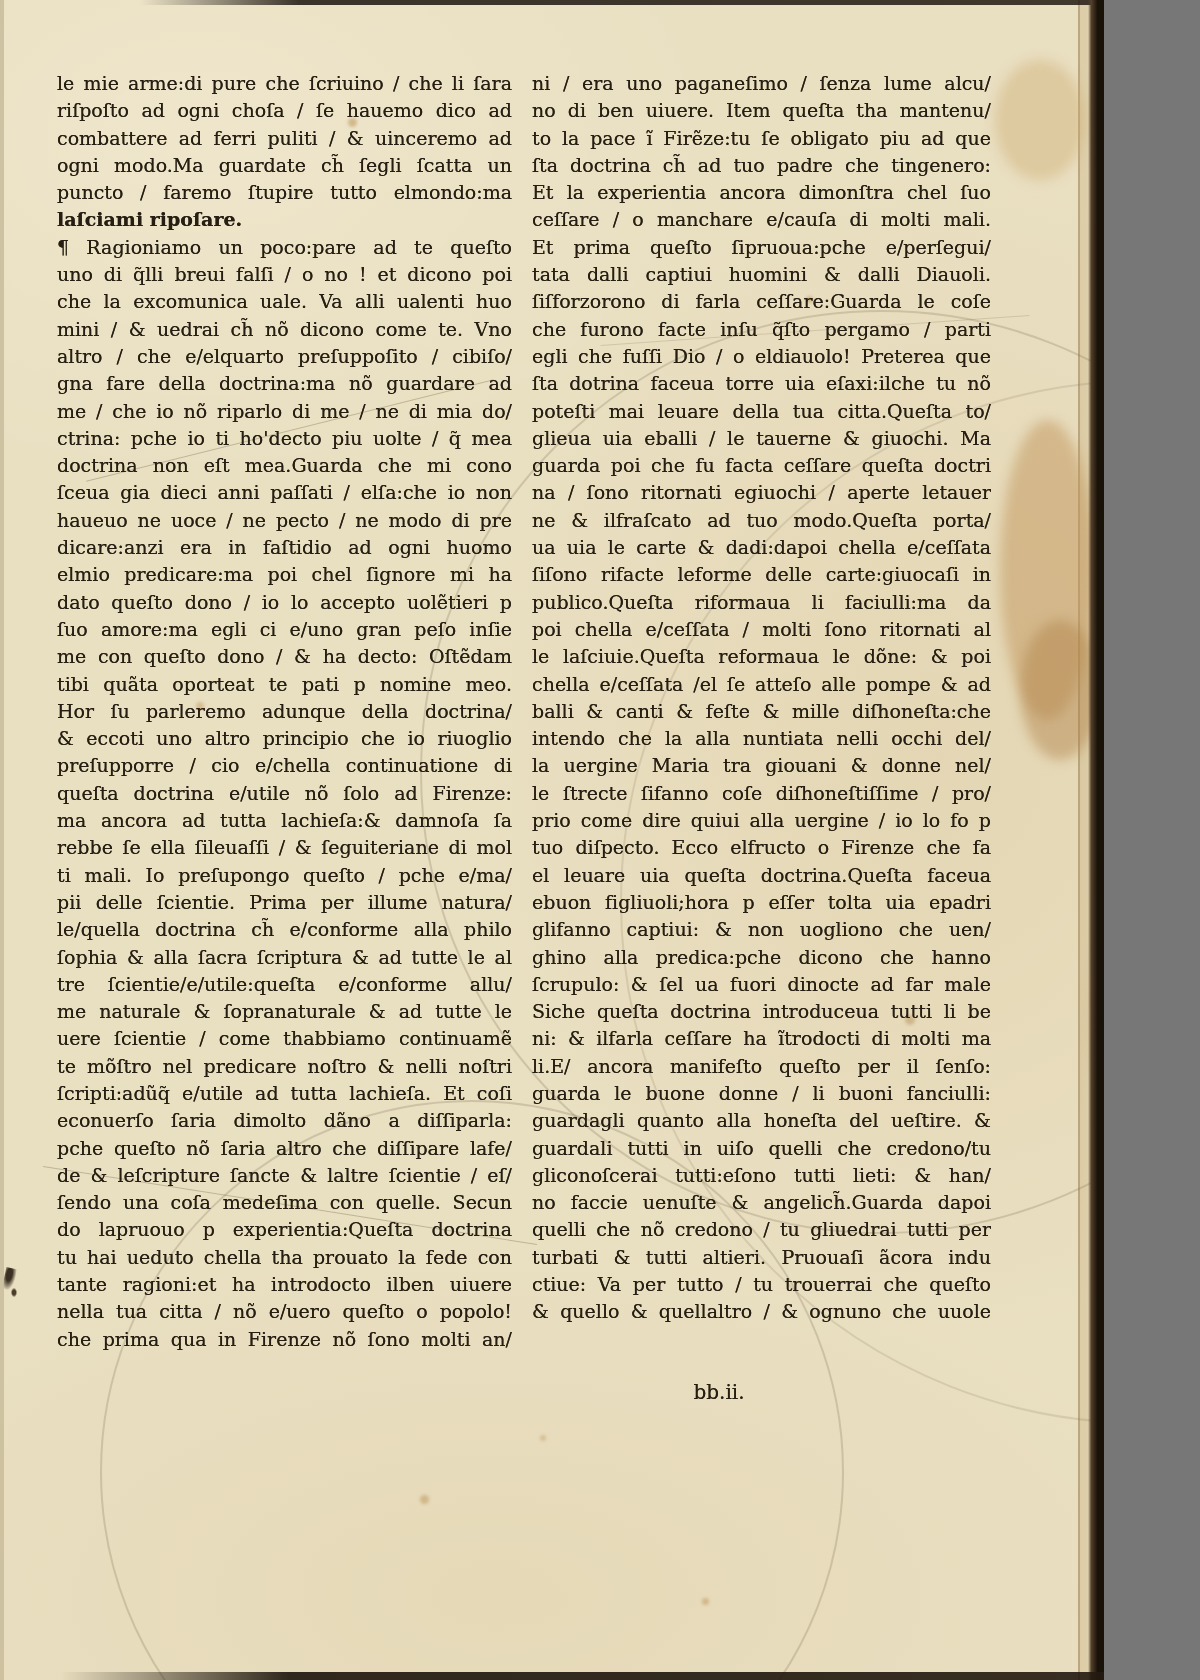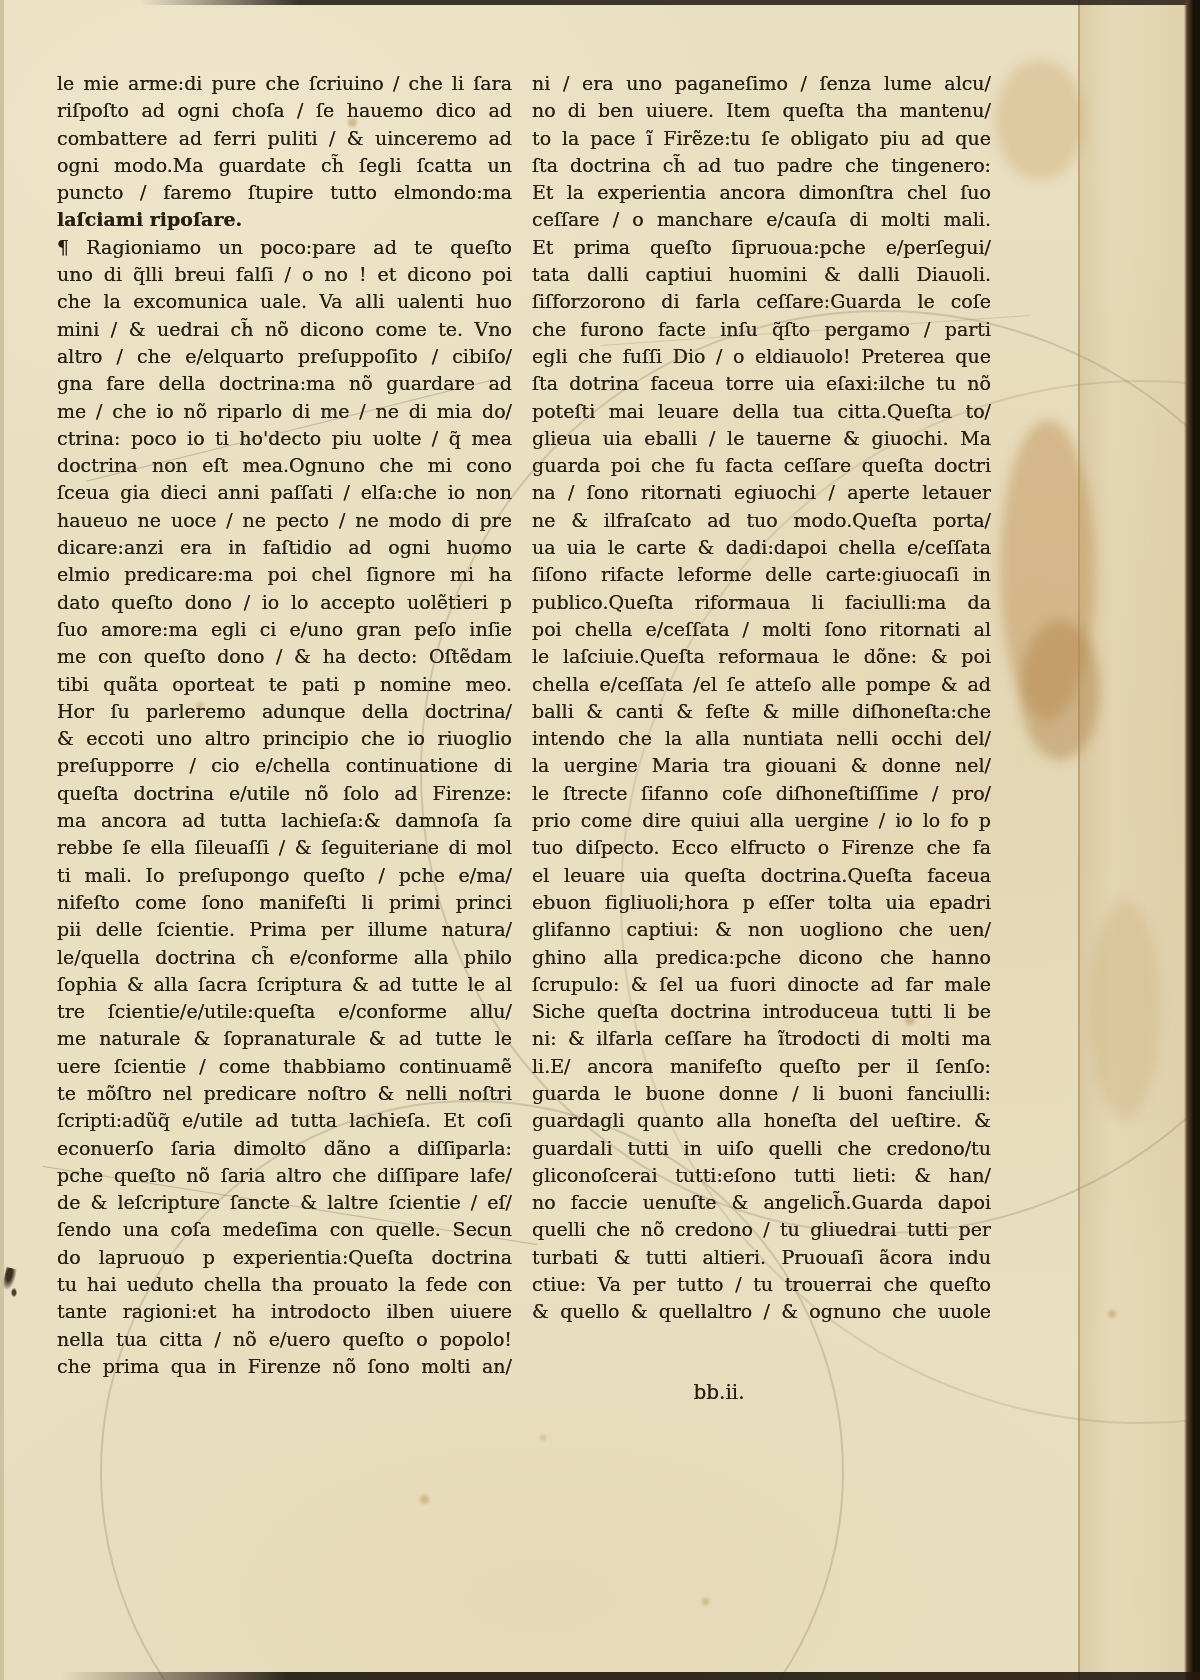--- a/index.html
+++ b/index.html
@@ -1,17 +1,17 @@
 <!DOCTYPE html>
 <html style="--paper: #e9dfc1; --ink: #261e12; --stain: #c9a76f; --edge-dark: #1c1510;"><head>
 <meta charset="utf-8">
 <style>
   html,body{margin:0;padding:0;background:#777;}
   #page{
-    position:relative;width:1200px;height:1680px;overflow:hidden;
+    position:relative;width:1104px;height:1680px;overflow:hidden;
     background:
       radial-gradient(ellipse 900px 600px at 18% 8%, rgba(255,250,235,.25), transparent 60%),
       radial-gradient(ellipse 700px 900px at 85% 45%, rgba(205,175,120,.18), transparent 65%),
       radial-gradient(ellipse 1000px 500px at 45% 95%, rgba(215,195,150,.22), transparent 70%),
       var(--paper);
     font-family:"DejaVu Serif","Liberation Serif",serif;
   }
   .col{
     position:absolute;top:70px;color:var(--ink);
     font-size:19px;line-height:27.3px;z-index:4;
@@ -85,38 +85,37 @@
       <div class="line">ogni modo.Ma guardate ch̃ ſegli ſcatta un</div>
       <div class="line">puncto / faremo ſtupire tutto elmondo:ma</div>
       <div class="line endline">laſciami ripoſare.</div>
       <div class="line">¶ Ragioniamo un poco:pare ad te queſto</div>
       <div class="line">uno di q̃lli breui falſi / o no ! et dicono poi</div>
       <div class="line">che la excomunica uale. Va alli ualenti huo</div>
       <div class="line">mini / &amp; uedrai ch̃ nõ dicono come te. Vno</div>
       <div class="line">altro / che e/elquarto preſuppoſito / cibiſo/</div>
       <div class="line">gna fare della doctrina:ma nõ guardare ad</div>
       <div class="line">me / che io nõ riparlo di me / ne di mia do/</div>
-      <div class="line">ctrina: poco io ti ho'decto piu uolte / q̃ mea</div>
-      <div class="line">doctrina non eſt mea.Ognuno che mi cono</div>
+      <div class="line">ctrina: pche io ti ho'decto piu uolte / q̃ mea</div>
+      <div class="line">doctrina non eſt mea.Guarda che mi cono</div>
       <div class="line">ſceua gia dieci anni paſſati / elſa:che io non</div>
       <div class="line">haueuo ne uoce / ne pecto / ne modo di pre</div>
       <div class="line">dicare:anzi era in faſtidio ad ogni huomo</div>
       <div class="line">elmio predicare:ma poi chel ſignore mi ha</div>
       <div class="line">dato queſto dono / io lo accepto uolẽtieri p</div>
       <div class="line">ſuo amore:ma egli ci e/uno gran peſo inſie</div>
       <div class="line">me con queſto dono / &amp; ha decto: Oſtẽdam</div>
       <div class="line">tibi quãta oporteat te pati p nomine meo.</div>
       <div class="line">Hor ſu parleremo adunque della doctrina/</div>
       <div class="line">&amp; eccoti uno altro principio che io riuoglio</div>
       <div class="line">preſupporre / cio e/chella continuatione di</div>
       <div class="line">queſta doctrina e/utile nõ ſolo ad Firenze:</div>
       <div class="line">ma ancora ad tutta lachieſa:&amp; damnoſa ſa</div>
       <div class="line">rebbe ſe ella ſileuaſſi / &amp; ſeguiteriane di mol</div>
       <div class="line">ti mali. Io preſupongo queſto / pche e/ma/</div>
-      <div class="line">nifeſto come ſono manifeſti li primi princi</div>
       <div class="line">pii delle ſcientie. Prima per illume natura/</div>
       <div class="line">le/quella doctrina ch̃ e/conforme alla philo</div>
       <div class="line">ſophia &amp; alla ſacra ſcriptura &amp; ad tutte le al</div>
       <div class="line">tre ſcientie/e/utile:queſta e/conforme allu/</div>
       <div class="line">me naturale &amp; ſopranaturale &amp; ad tutte le</div>
       <div class="line">uere ſcientie / come thabbiamo continuamẽ</div>
       <div class="line">te mõſtro nel predicare noſtro &amp; nelli noſtri</div>
       <div class="line">ſcripti:adũq̃ e/utile ad tutta lachieſa. Et coſi</div>
       <div class="line">econuerſo ſaria dimolto dãno a diſſiparla:</div>
       <div class="line">pche queſto nõ ſaria altro che diſſipare lafe/</div>

